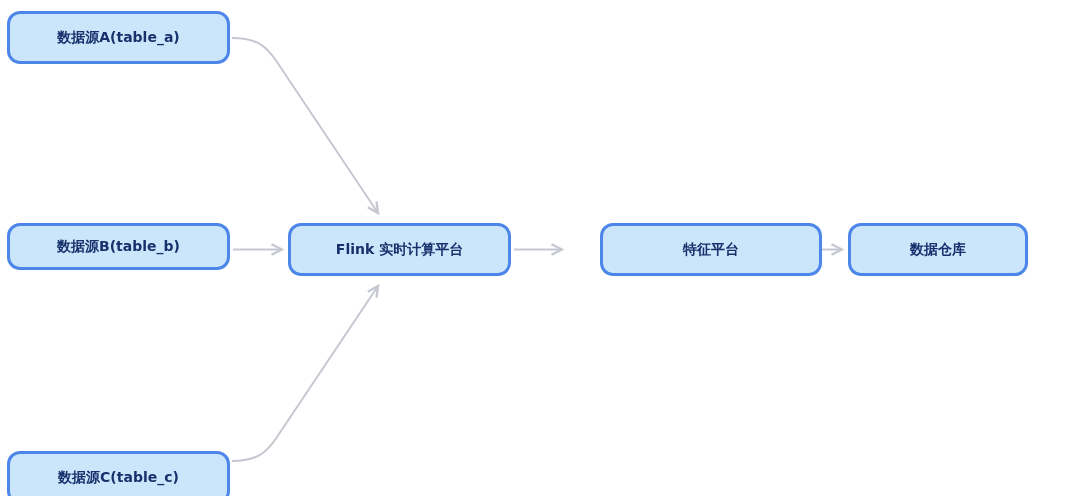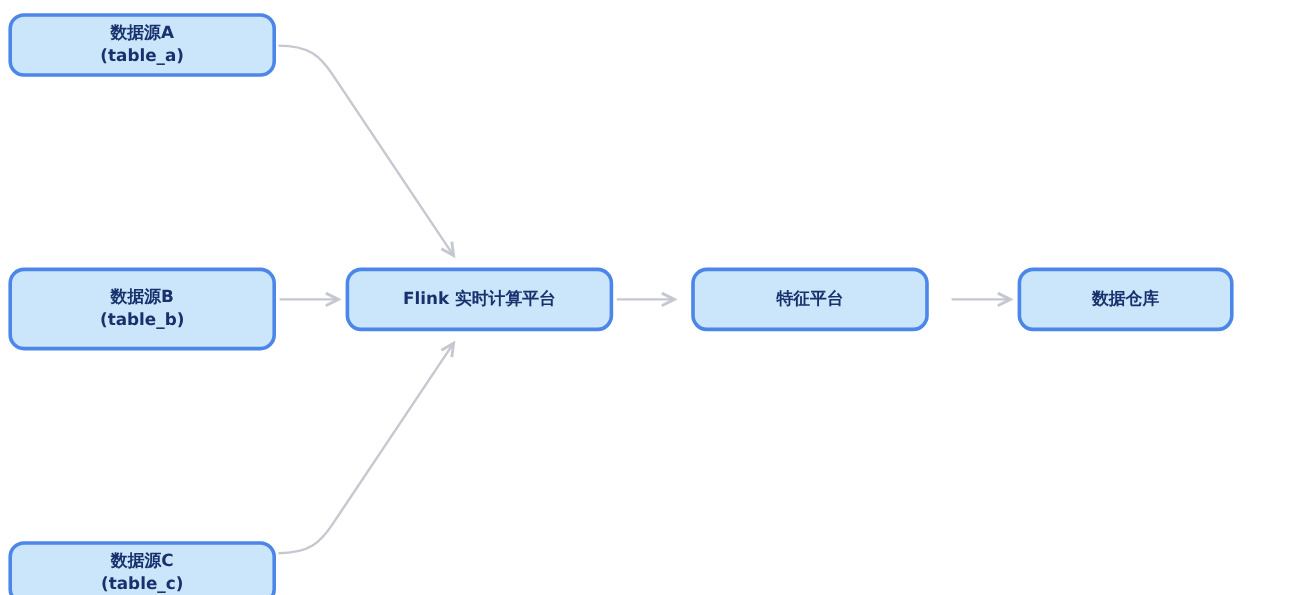--- a/index.html
+++ b/index.html
@@ -36,36 +36,35 @@
     stroke:var(--edge-stroke);
     stroke-width:1.6;
   }
   .node{
     position:absolute;
     box-sizing:border-box;
     background:var(--node-fill);
     border:3px solid var(--node-border);
     border-radius:13px;
     display:flex;
-    flex-direction:column;
     align-items:center;
     justify-content:center;
     text-align:center;
     color:var(--node-text);
     font-size:14px;
     font-weight:600;
     line-height:19px;
     cursor:default;
   }
   .node span{display:block;}
   #node-source-a{left:7px;  top:11px;  width:223px; height:53px;}
-  #node-source-b{left:7px;  top:223px; width:223px; height:69px;}
+  #node-source-b{left:7px;  top:223px; width:223px; height:47px;}
   #node-source-c{left:7px;  top:435px; width:223px; height:53px;margin-top:16px;}
   #node-flink   {left:288px;top:223px; width:223px; height:53px;text-align:center;}
-  #node-feature {left:576px;top:223px; width:198px; height:53px;}
+  #node-feature {left:600px;top:223px; width:222px; height:53px;}
   #node-warehouse{left:848px;top:223px;width:180px; height:53px;}
 </style>
 </head>
 <body>
 
 <div class="canvas">
 
   <svg class="edges" viewBox="0 0 1080 496" xmlns="http://www.w3.org/2000/svg">
     <defs>
       <marker id="arrow" viewBox="0 0 10 10" refX="8.5" refY="5" markerWidth="7.5" markerHeight="7.5" orient="auto-start-reverse">

